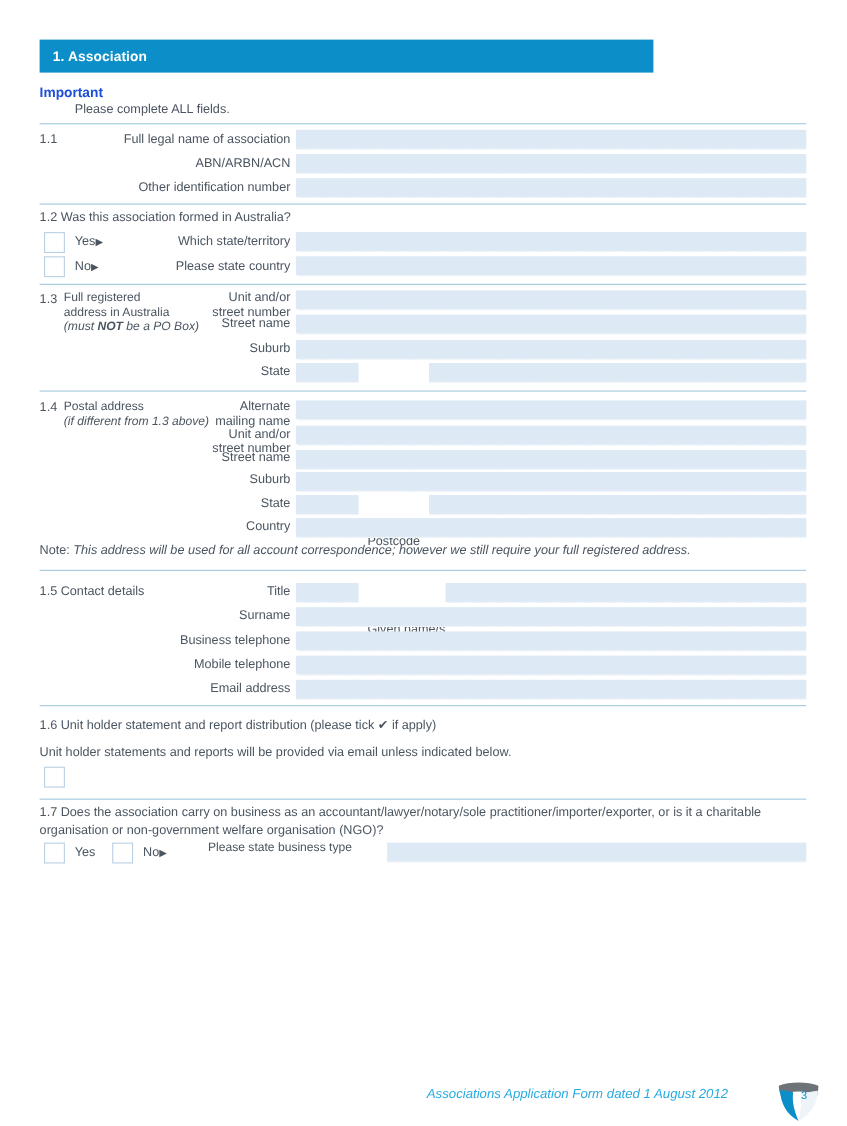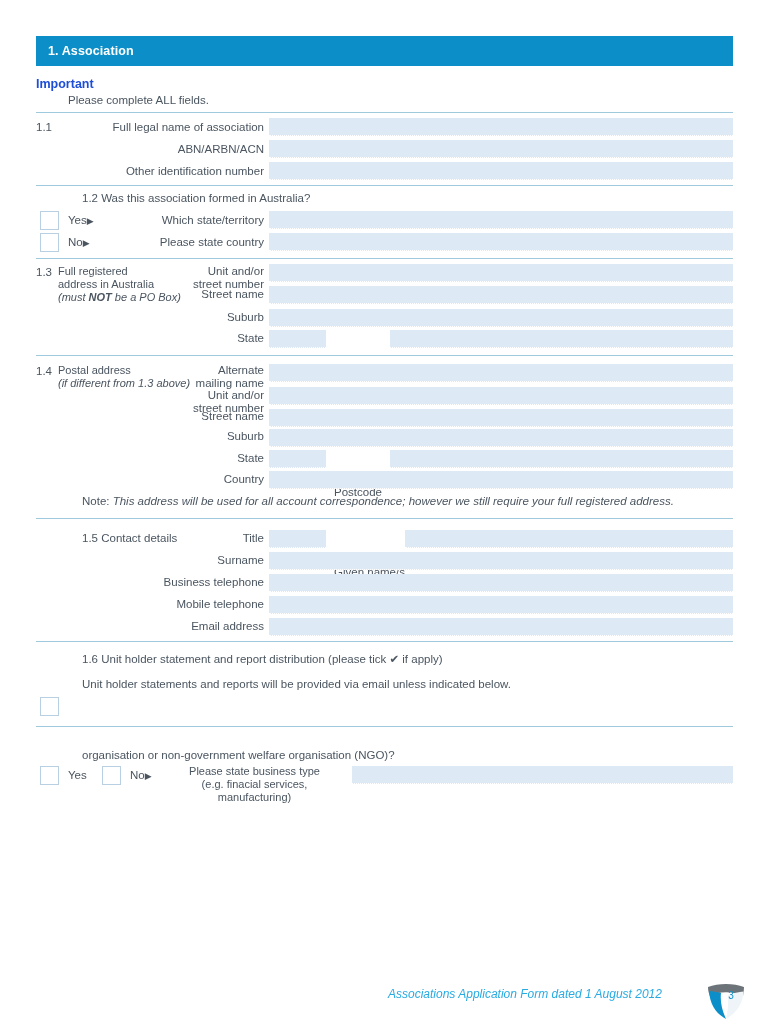--- a/index.html
+++ b/index.html
@@ -21,21 +21,21 @@
     top: 0;
     width: 697px;
     height: 1024px;
   }
 
   
   .section-bar {
     position: absolute;
     left: 0;
     top: 36px;
-    width: 697px;
+    width: 558px;
     height: 30px;
     background: #0c8fc9;
     color: #ffffff;
     font-size: 12.5px;
     font-weight: bold;
     line-height: 30px;
     padding-left: 12px;
     box-sizing: border-box;
     letter-spacing: .1px;
   }
@@ -70,21 +70,20 @@
     position: absolute;
     font-size: 11.5px;
     color: #4a5560;
     white-space: nowrap;
   }
   .qtext {
     position: absolute;
     font-size: 11.5px;
     color: #4a5560;
     white-space: nowrap;
-    margin-left: 46px;
   }
   .sublabel {
     position: absolute;
     font-size: 11px;
     color: #4a5560;
     line-height: 13px;
   }
   .ital { font-style: italic; }
   .ital b { font-style: italic; font-weight: bold; }
 
@@ -272,33 +271,33 @@
 
   <div class="rule" style="top:641px"></div>
 
   <div class="qtext" style="left:0; top:652px">1.6 Unit holder statement and report distribution (please tick ✔ if apply)</div>
   <div class="qtext" style="left:0; top:678px">Unit holder statements and reports will be provided via email unless indicated below.</div>
 
   <div class="cbox" style="left:4px; top:697px"></div>
 
   <div class="rule" style="top:726px"></div>
 
+  <div class="qtext" style="left:0; top:733px">1.7 Does the association carry on business as an accountant/lawyer/notary/sole practitioner/importer/exporter, or is it a charitable</div>
   <div class="qtext" style="left:0; top:749px">organisation or non-government welfare organisation (NGO)?</div>
 
   <div class="cbox" style="left:4px; top:766px"></div>
   <div class="cblabel" style="left:32px; top:769px">Yes</div>
 
   <div class="cbox" style="left:66px; top:766px"></div>
   <div class="cblabel" style="left:94px; top:769px">
     <span>No</span><span class="arrow">▶</span>
   </div>
 
   <div class="sublabel" style="left:130px; top:765px; width:177px; text-align:center">
     <div>Please state business type</div>
-    <div>(e.g. finacial services, manufacturing)</div>
   </div>
   <div class="fbox" style="left:316px; top:766px; width:381px"></div>
 
   <div class="footer-text">Associations Application Form dated 1 August 2012</div>
 
   <svg class="shield" viewBox="0 0 44 44">
     <path d="M4 9 C14 5, 30 5, 40 9 C40 24, 34 35, 22 41 C10 35, 4 24, 4 9 Z" fill="#ffffff" stroke="none"></path>
     <path d="M4 9 C14 5, 30 5, 40 9 C40 12, 39.6 15, 39 18 C30 13, 14 13, 6 18 C4.6 15, 4 12, 4 9 Z" fill="#6d7479"></path>
     <path d="M5 13 C6 26, 11 35, 22 41 C18 32, 16 24, 17 15 C12.5 14, 8.5 13.3, 5 13 Z" fill="#0c8fc9"></path>
     <path d="M22 41 C33 35, 39 25, 39.6 13.5 C35 14, 29 15, 24 17 C24.5 25, 24 33, 22 41 Z" fill="#eef4f8"></path>

